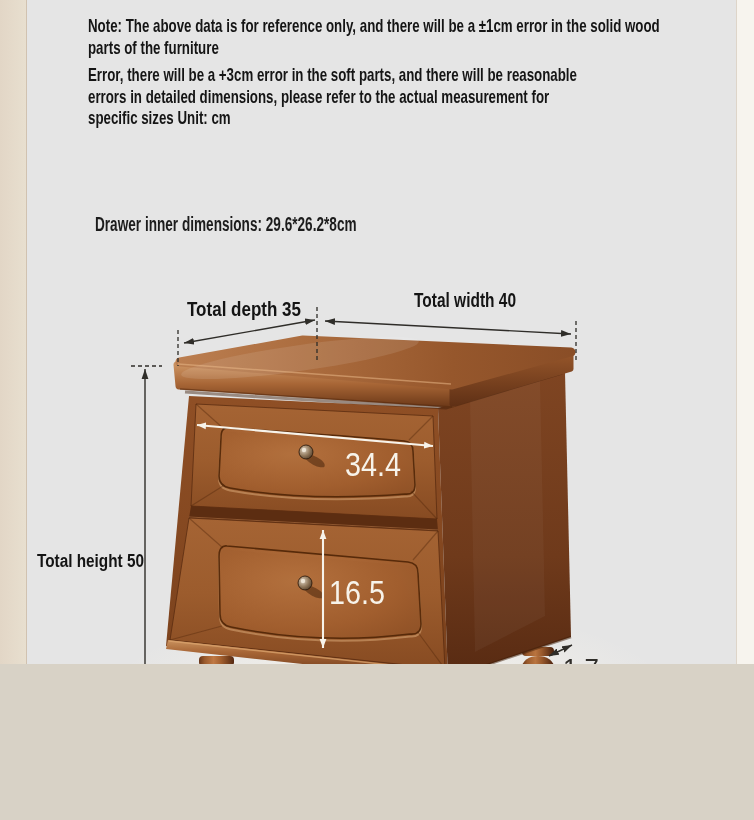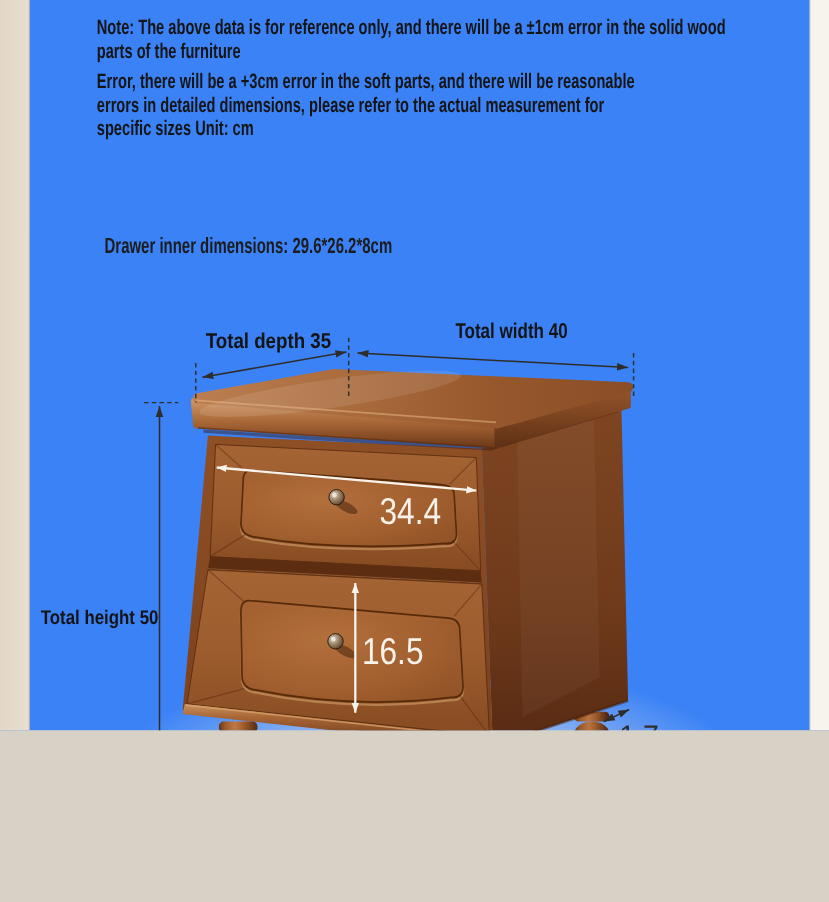--- a/index.html
+++ b/index.html
@@ -1,17 +1,17 @@
 <!DOCTYPE html>
 <html><head>
 <meta charset="utf-8">
 <style>
   html,body{margin:0;padding:0;background:#d8d2c6;}
   .stage{position:relative;width:754px;height:664px;overflow:hidden;
-         background:#3b82f6;font-family:"Liberation Sans",sans-serif;}
+         background:#e5e5e5;font-family:"Liberation Sans",sans-serif;}
   .edge-left{position:absolute;left:0;top:0;width:26px;height:100%;
              background:linear-gradient(90deg,#e2d6c6,#e8dfcf);border-right:1px solid rgba(150,125,100,.22);}
   .edge-right{position:absolute;right:0;top:0;width:17px;height:100%;
               background:#f7f4ee;border-left:1px solid rgba(190,175,155,.45);}
   .floor-glow{position:absolute;left:90px;top:600px;width:600px;height:230px;border-radius:50%;
               background:radial-gradient(ellipse at 50% 50%,rgba(250,246,236,.95),rgba(250,246,236,0) 70%);}
   .note{position:absolute;color:#151515;font-weight:700;white-space:nowrap;
         transform:scaleX(.70);transform-origin:0 0;letter-spacing:0;}
   .note1{left:88px;top:15px;font-size:19px;line-height:22px;}
   .note2{left:88px;top:64px;font-size:19px;line-height:21.5px;}

